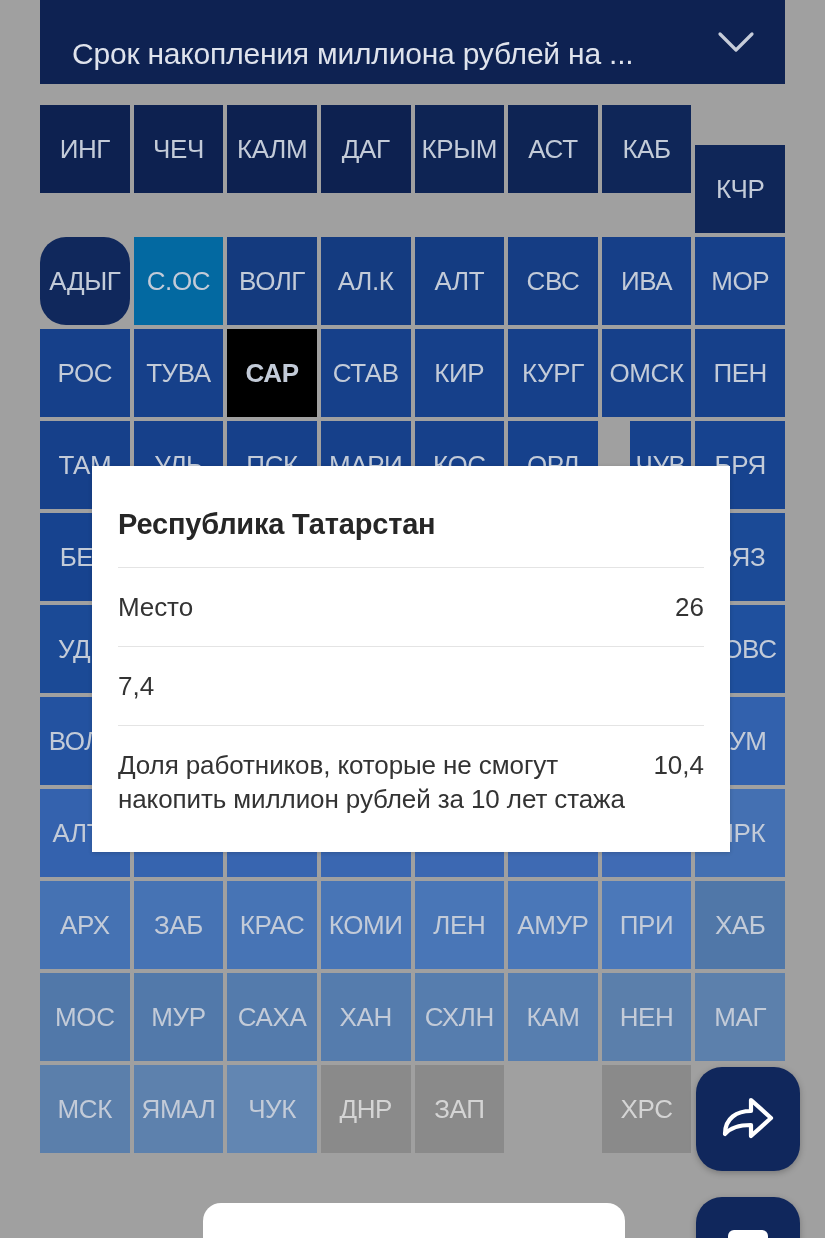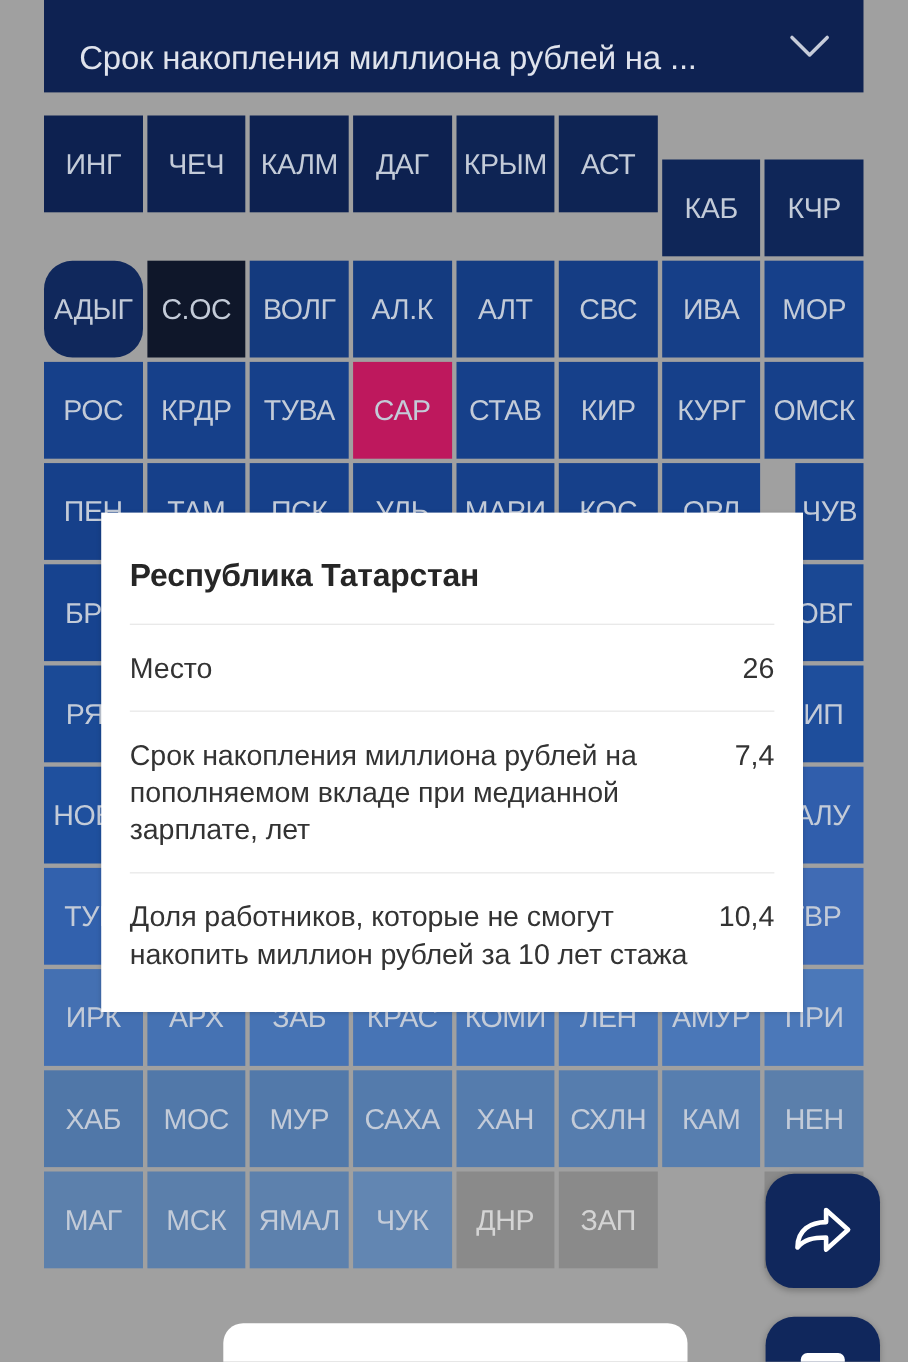--- a/index.html
+++ b/index.html
@@ -158,42 +158,41 @@
   </div>
 </div>
 
 <div id="tile-grid">
     <div class="tile" style="background: rgb(13, 33, 80);">ИНГ</div>
     <div class="tile" style="background: rgb(13, 33, 80);">ЧЕЧ</div>
     <div class="tile" style="background: rgb(13, 33, 80);">КАЛМ</div>
     <div class="tile" style="background: rgb(13, 33, 80);">ДАГ</div>
     <div class="tile" style="background: rgb(14, 36, 84);">КРЫМ</div>
     <div class="tile" style="background: rgb(14, 36, 84);">АСТ</div>
-    <div class="tile" style="background: rgb(15, 38, 88); margin-top: 40px;">КАБ</div>
+    <div class="tile" style="background: rgb(15, 38, 88);">КАБ</div>
     <div class="tile" style="background: rgb(15, 38, 88); margin-top: 40px;">КЧР</div>
     <div class="tile" style="background: rgb(16, 40, 92); border-radius: 26px;">АДЫГ</div>
-    <div class="tile" style="background: #0f172a;">С.ОС</div>
+    <div class="tile" style="background: #0369a1;">С.ОС</div>
     <div class="tile" style="background: rgb(20, 58, 126);">ВОЛГ</div>
     <div class="tile" style="background: rgb(20, 59, 128);">АЛ.К</div>
     <div class="tile" style="background: rgb(20, 60, 130);">АЛТ</div>
     <div class="tile" style="background: rgb(21, 61, 132);">СВС</div>
     <div class="tile" style="background: rgb(22, 63, 136);">ИВА</div>
     <div class="tile" style="background: rgb(22, 64, 138);">МОР</div>
     <div class="tile" style="background: rgb(22, 64, 138);">РОС</div>
-    <div class="tile" style="background: rgb(22, 64, 138);">КРДР</div>
     <div class="tile" style="background: rgb(22, 64, 138);">ТУВА</div>
-    <div class="tile" style="background: #be185d;">САР</div>
+    <div class="tile" style="background: #000000; font-weight: bold;">САР</div>
     <div class="tile" style="background: rgb(22, 64, 138);">СТАВ</div>
     <div class="tile" style="background: rgb(22, 64, 138);">КИР</div>
     <div class="tile" style="background: rgb(22, 64, 138);">КУРГ</div>
     <div class="tile" style="background: rgb(22, 64, 138);">ОМСК</div>
     <div class="tile" style="background: rgb(22, 64, 138);">ПЕН</div>
     <div class="tile" style="background: rgb(22, 64, 138);">ТАМ</div>
+    <div class="tile" style="background: rgb(22, 64, 138);">УЛЬ</div>
     <div class="tile" style="background: rgb(22, 64, 138);">ПСК</div>
-    <div class="tile" style="background: rgb(22, 64, 138);">УЛЬ</div>
     <div class="tile" style="background: rgb(22, 64, 138);">МАРИ</div>
     <div class="tile" style="background: rgb(22, 64, 138);">КОС</div>
     <div class="tile" style="background: rgb(22, 65, 140);">ОРЛ</div>
     <div class="tile" style="background: rgb(22, 65, 140); margin-left: 28px;">ЧУВ</div>
     <div class="tile" style="background: rgb(23, 67, 143);">БРЯ</div>
     <div class="tile" style="background: rgb(23, 67, 143);">БЕЛ</div>
     <div class="tile" style="background: rgb(24, 69, 144);">ТАТ</div>
     <div class="tile" style="background: rgb(24, 69, 144);">ВОР</div>
     <div class="tile" style="background: rgb(24, 70, 146);">ТУЛ</div>
     <div class="tile" style="background: rgb(24, 70, 146);">ОРБ</div>
@@ -257,21 +256,20 @@
   </div>
 
 <div id="info-card">
   <div id="info-card-title">Республика Татарстан</div>
   <div id="info-card-rows">
       <div class="info-row">
         <div class="info-row-label">Место</div>
         <div class="info-row-value">26</div>
       </div>
       <div class="info-row">
-        <div class="info-row-label">Срок накопления миллиона рублей на пополняемом вкладе при медианной зарплате, лет</div>
         <div class="info-row-value">7,4</div>
       </div>
       <div class="info-row">
         <div class="info-row-label">Доля работников, которые не смогут накопить миллион рублей за 10 лет стажа</div>
         <div class="info-row-value">10,4</div>
       </div>
     </div>
 </div>
 
 <div class="fab" id="fab-share">

